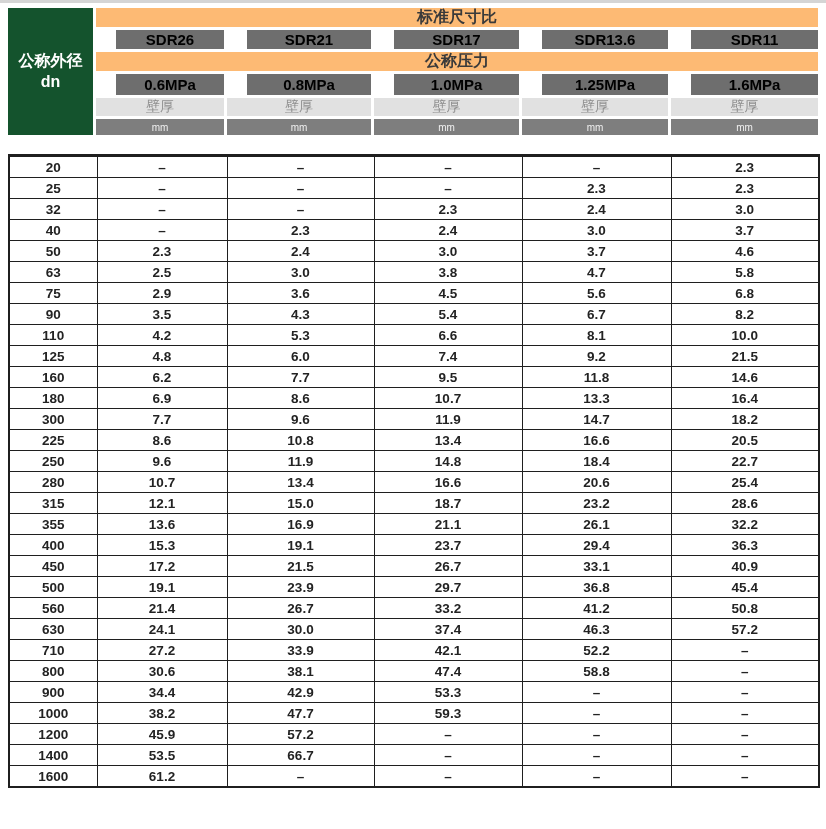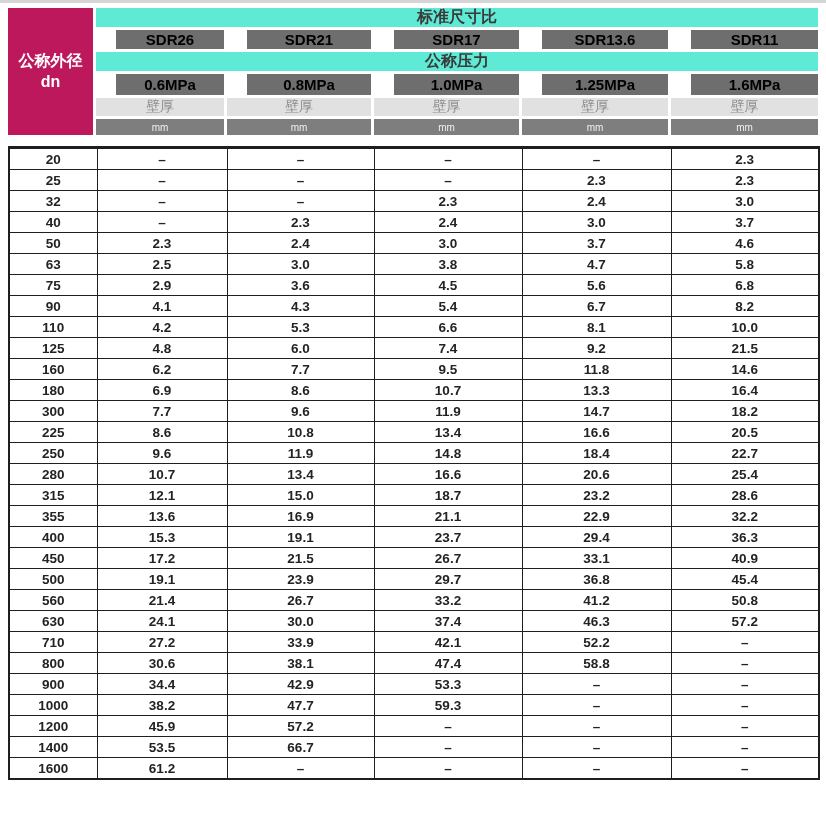--- a/index.html
+++ b/index.html
@@ -33,29 +33,29 @@
   }
   .hcell {
     display: flex;
     align-items: center;
     justify-content: center;
     text-align: center;
   }
   .corner {
     grid-column: 1;
     grid-row: 1 / 7;
-    background: #be185d;
+    background: #14532d;
     color: #ffffff;
     font-weight: bold;
     font-size: 16px;
     flex-direction: column;
     line-height: 1.3;
   }
   .hdr-light {
-    background: #5eead4;
+    background: #fdba74;
     color: #3a3a3a;
     font-weight: bold;
     font-size: 16px;
   }
   .row1 { grid-column: 2 / 7; grid-row: 1; }
   .row3 { grid-column: 2 / 7; grid-row: 3; }
   .hdr-dark {
     background: #6e6e6e;
     color: #000000;
     font-weight: bold;
@@ -67,21 +67,21 @@
     color: #8f8f8f;
     font-size: 14px;
   }
   .unit {
     background: #7e7e7e;
     color: #f0f0f0;
     font-size: 10px;
   }
   
   table.body {
-    margin-top: 11px;
+    margin-top: 19px;
     width: 810px;
     border-collapse: collapse;
     table-layout: fixed;
     border: 2px solid #1f1f1f;
     border-top-width: 3px;
   }
   table.body td {
     border: 1px solid #1f1f1f;
     height: 20px;
     padding: 0;
@@ -199,21 +199,21 @@
         <tr>
           <td>75</td>
           <td>2.9</td>
           <td>3.6</td>
           <td>4.5</td>
           <td>5.6</td>
           <td>6.8</td>
         </tr>
         <tr>
           <td>90</td>
-          <td>4.1</td>
+          <td>3.5</td>
           <td>4.3</td>
           <td>5.4</td>
           <td>6.7</td>
           <td>8.2</td>
         </tr>
         <tr>
           <td>110</td>
           <td>4.2</td>
           <td>5.3</td>
           <td>6.6</td>
@@ -282,21 +282,21 @@
           <td>15.0</td>
           <td>18.7</td>
           <td>23.2</td>
           <td>28.6</td>
         </tr>
         <tr>
           <td>355</td>
           <td>13.6</td>
           <td>16.9</td>
           <td>21.1</td>
-          <td>22.9</td>
+          <td>26.1</td>
           <td>32.2</td>
         </tr>
         <tr>
           <td>400</td>
           <td>15.3</td>
           <td>19.1</td>
           <td>23.7</td>
           <td>29.4</td>
           <td>36.3</td>
         </tr>

